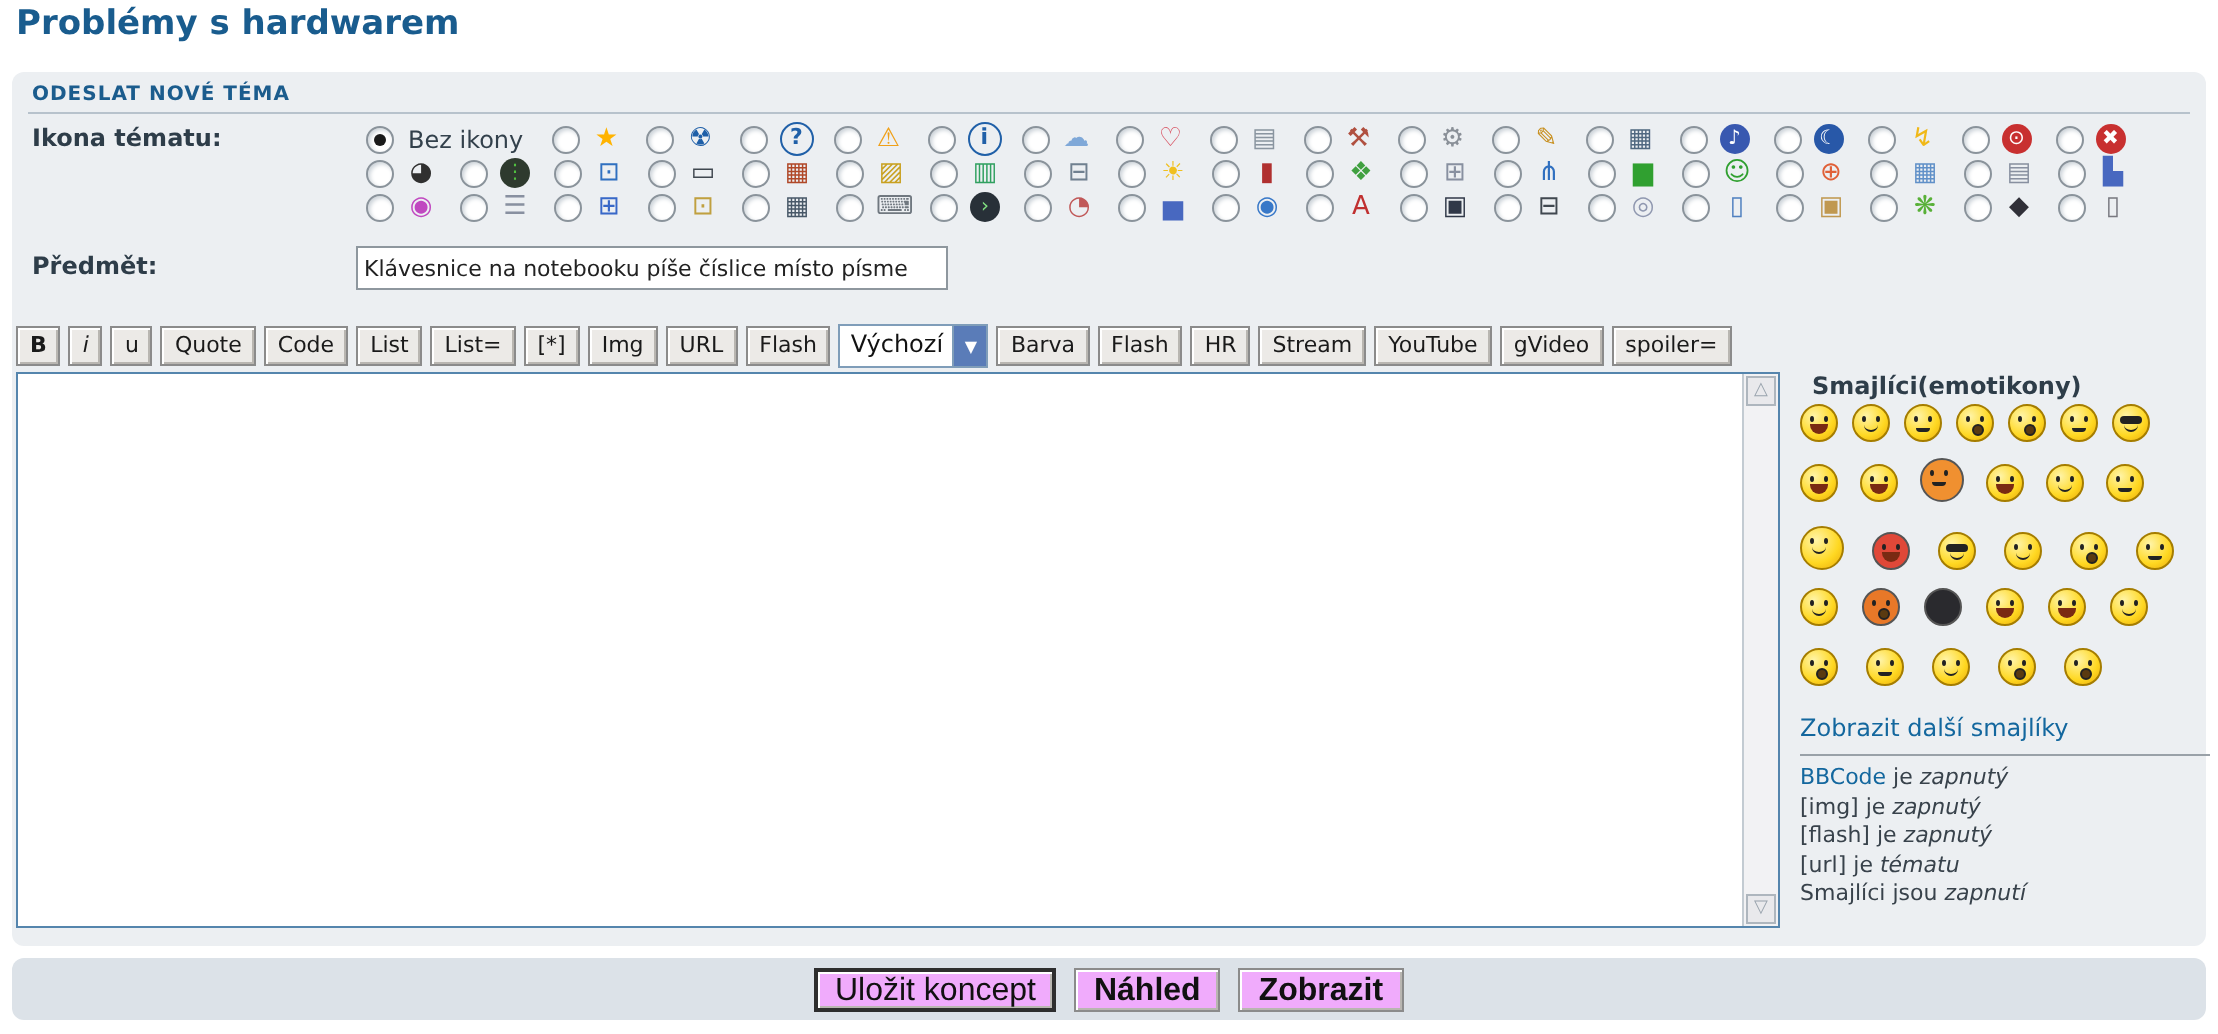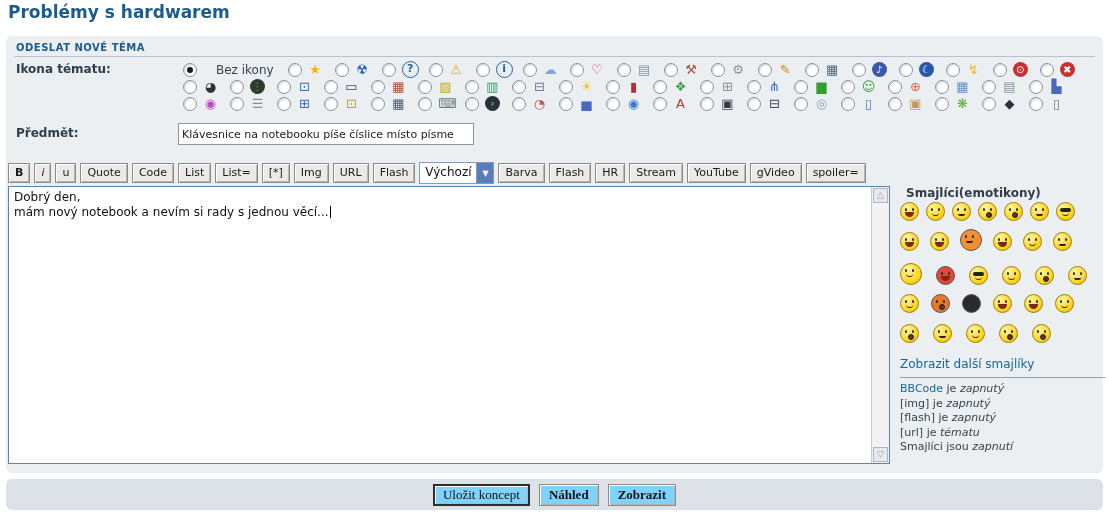--- a/index.html
+++ b/index.html
@@ -15,21 +15,21 @@
   .panel-rule{position:absolute;left:8px;top:20px;width:1081px;height:0;border-top:1px solid #B7C2CC;}
 
   .flabel{position:absolute;font-size:12px;font-weight:bold;color:#2E3D49;}
   .icon-label{left:10px;top:26px;}
   .subject-label{left:10px;top:90px;}
 
   .icon-row{position:absolute;display:flex;align-items:center;height:17px;}
   #icon-row-0{left:177px;top:25px;}
   #icon-row-1{left:177px;top:42px;}
   #icon-row-2{left:177px;top:59px;}
-  .noicon-label{font-size:12px;color:#33414C;margin:0 14px 0 19px;}
+  .noicon-label{font-size:12px;color:#33414C;margin:0 14px 0 7px;}
   .icell{display:inline-flex;align-items:center;width:47px;}
   .radio{display:inline-block;width:12px;height:12px;border-radius:50%;background:#fff;
          border:1px solid #8A939B;box-shadow:inset 1px 1px 2px #CBD2D8;position:relative;flex:none;}
   .radio.checked::after{content:"";position:absolute;left:3px;top:3px;width:6px;height:6px;
          border-radius:50%;background:#1a1a1a;}
   .ticon{display:inline-block;width:15px;height:15px;line-height:15px;text-align:center;
          font-size:13px;margin-left:6px;flex:none;}
 
   .subject-input{position:absolute;left:172px;top:87px;width:288px;height:18px;
        border:1px solid #8E979E;background:#fff;font-family:"DejaVu Sans",sans-serif;
@@ -80,23 +80,23 @@
   .sm-bomb::before,.sm-bomb::after{display:none;}
 
   .more-link{position:absolute;left:894px;top:321px;font-size:12px;color:#13679E;cursor:pointer;}
   .sm-divider{position:absolute;left:894px;top:341px;width:205px;border-top:1px solid #99A1A8;}
   .status{position:absolute;left:894px;top:346px;font-size:11px;line-height:14.5px;color:#38424B;}
   .stlink{color:#13679E;cursor:pointer;}
   .status em{font-style:italic;}
 
   .footer-bar{position:absolute;left:6px;top:479px;width:1097px;height:31px;background:#DCE2E8;
               border-radius:6px;display:flex;align-items:center;justify-content:center;gap:9px;}
-  .fbtn{background:#7dd3fc;border:1px solid #8B8B8B;
+  .fbtn{background:#f0abfc;border:1px solid #8B8B8B;
         box-shadow:inset 1px 1px 0 #fff,inset -1px -1px 0 #B9B6B1;
-        font-family:Liberation Serif, serif;font-size:13px;color:#111;
+        font-family:Liberation Sans, sans-serif;font-size:16px;color:#111;
         padding:2px 9px;height:22px;cursor:pointer;white-space:nowrap;}
   .fbtn.strong{font-weight:bold;text-align:center;}
   .fbtn.focused{border:2px solid #2E2E2E;padding:1px 8px;}
 </style>
 </head>
 <body>
 
 <div class="page-title">Problémy s hardwarem</div>
 
 <div class="panel">
@@ -355,24 +355,20 @@
       <button class="tbtn">Barva</button>
       <button class="tbtn">Flash</button>
       <button class="tbtn">HR</button>
       <button class="tbtn">Stream</button>
       <button class="tbtn">YouTube</button>
       <button class="tbtn">gVideo</button>
       <button class="tbtn">spoiler=</button>
     </div>
 
   <div class="editor">
-    <div class="editor-text">
-      <span>Dobrý den,</span><br>
-      <span>mám nový notebook a nevím si rady s jednou věcí...</span><span class="caret"></span>
-    </div>
     <div class="vscroll">
       <div class="varr top">△</div>
       <div class="varr bot">▽</div>
     </div>
   </div>
 
   <div class="sm-title">Smajlíci(emotikony)</div>
   <div class="srow" id="srow-0">
       <span class="sm sm-d"></span>
       <span class="sm sm-smile"></span>

